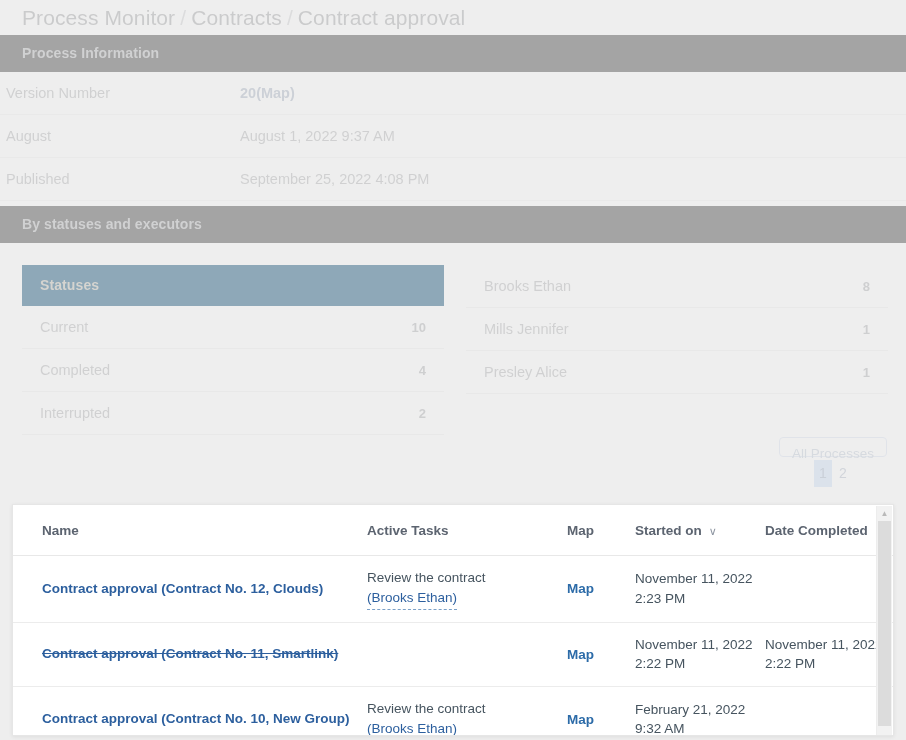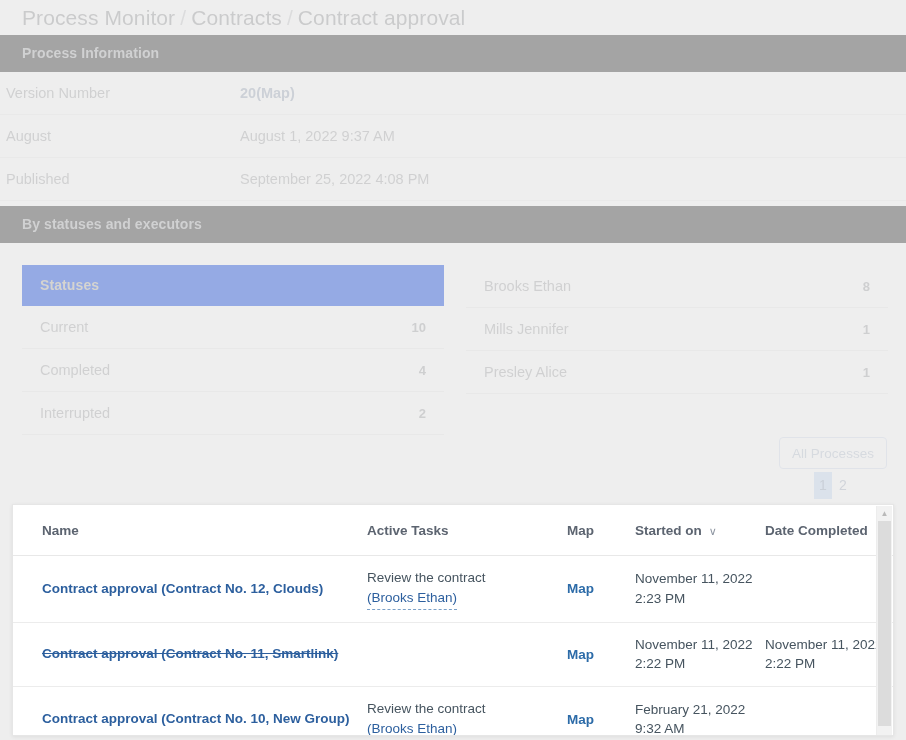--- a/index.html
+++ b/index.html
@@ -73,21 +73,21 @@
   }
 
   
   .stats-wrap {
     display: flex;
     padding: 22px 18px 0 22px;
     gap: 22px;
   }
   .stats-col { flex: 1; }
   .stats-head {
-    background: #1d4ed8;
+    background: #0c4a6e;
     height: 41px;
     line-height: 41px;
     padding-left: 18px;
     font-size: 14px;
     font-weight: 600;
     color: #b4b2a8;
     letter-spacing: 0.1px;
   }
   .stats-row {
     display: flex;
@@ -110,21 +110,21 @@
     display: flex;
     flex-direction: column;
     align-items: center;
     position: absolute;
     right: 18px;
     top: 437px;
     width: 110px;
   }
   .all-processes-btn {
     width: 108px;
-    height: 32px;
+    height: 20px;
     line-height: 32px;
     text-align: center;
     border: 1px solid #cdd6e4;
     border-radius: 4px;
     background: transparent;
     color: #b6bfcc;
     font-size: 13.5px;
     font-family: "Liberation Sans", sans-serif;
     box-sizing: border-box;
     padding: 0;

